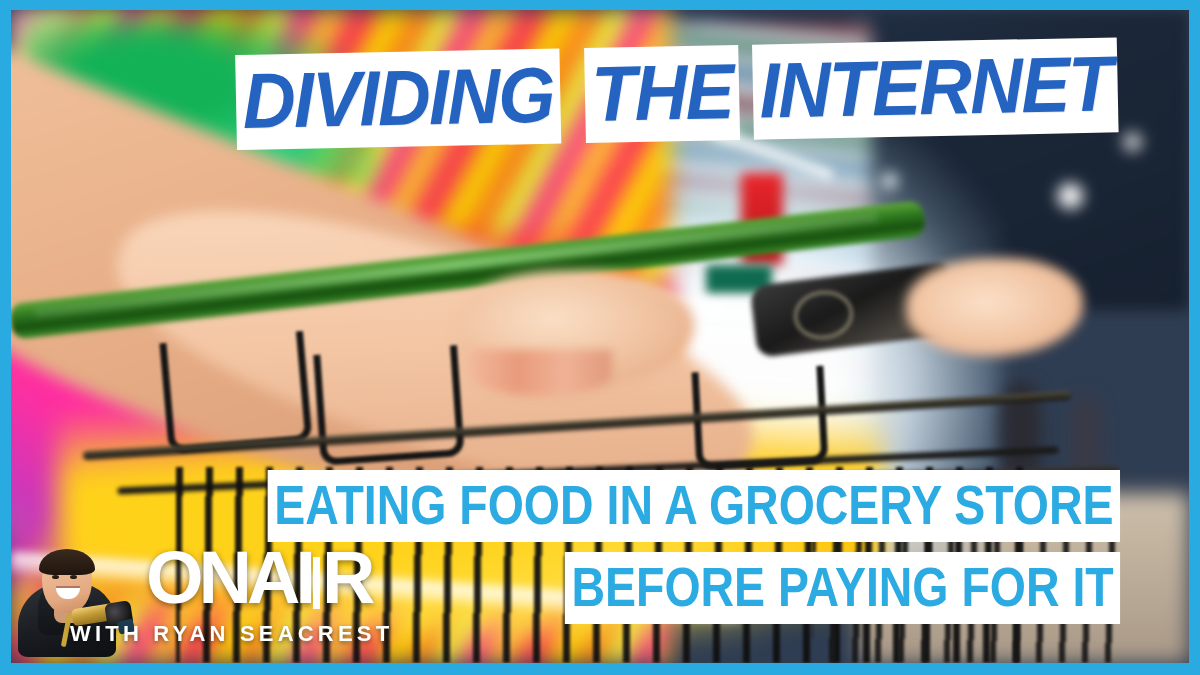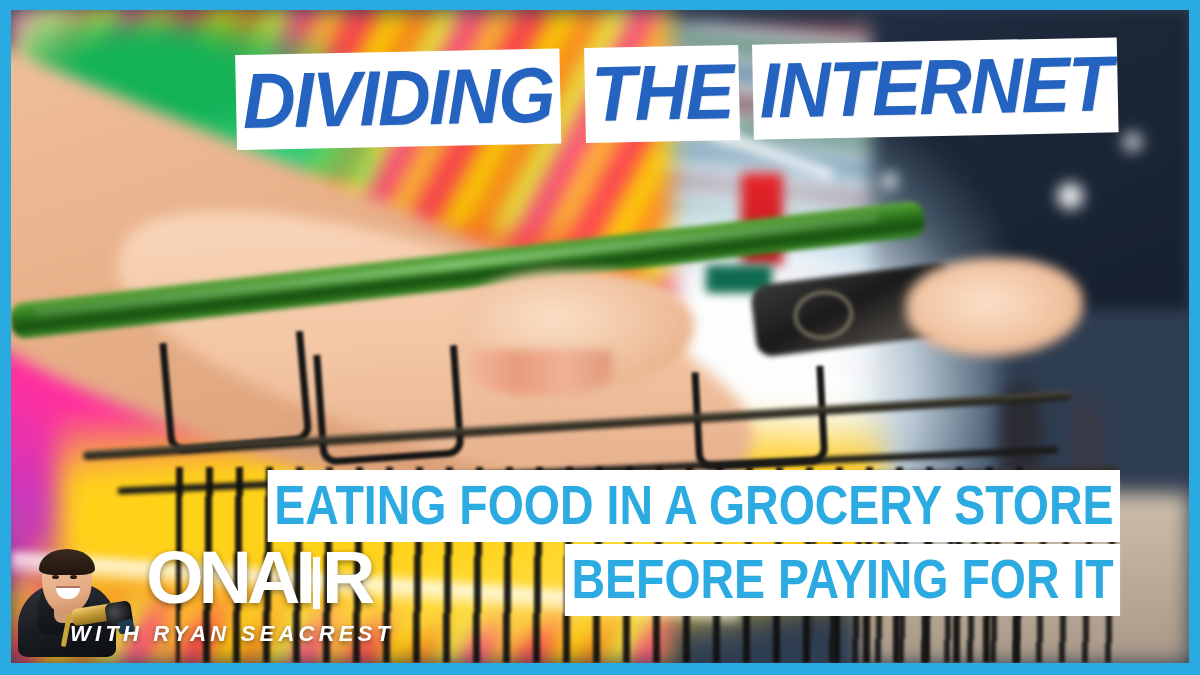--- a/index.html
+++ b/index.html
@@ -318,21 +318,21 @@
   
   #subtitle {
     position: absolute;
     left: 0;
     top: 470px;
     width: 1178px;
     z-index: 6;
     display: flex;
     flex-direction: column;
     align-items: flex-end;
-    gap: 4px;
+    gap: 12px;
     padding-right: 58px;
     box-sizing: border-box;
   }
   .sub-line {
     background: #ffffff;
     color: #2babe2;
     font-family: "Liberation Sans", sans-serif;
     font-weight: bold;
     font-size: 56px;
     line-height: 56px;
@@ -441,21 +441,20 @@
     position: absolute;
     left: 56px;
     top: 82px;
     color: #ffffff;
     font-family: "Liberation Sans", sans-serif;
     font-weight: bold;
     font-size: 22px;
     letter-spacing: 4.2px;
     white-space: nowrap;
     text-shadow: 0 2px 5px rgba(0,0,0,.5);
-    font-style: italic;
   }
 </style>
 </head>
 <body>
 
 <div id="canvas">
 
   <div id="frame"></div>
 
   <div id="photo">

